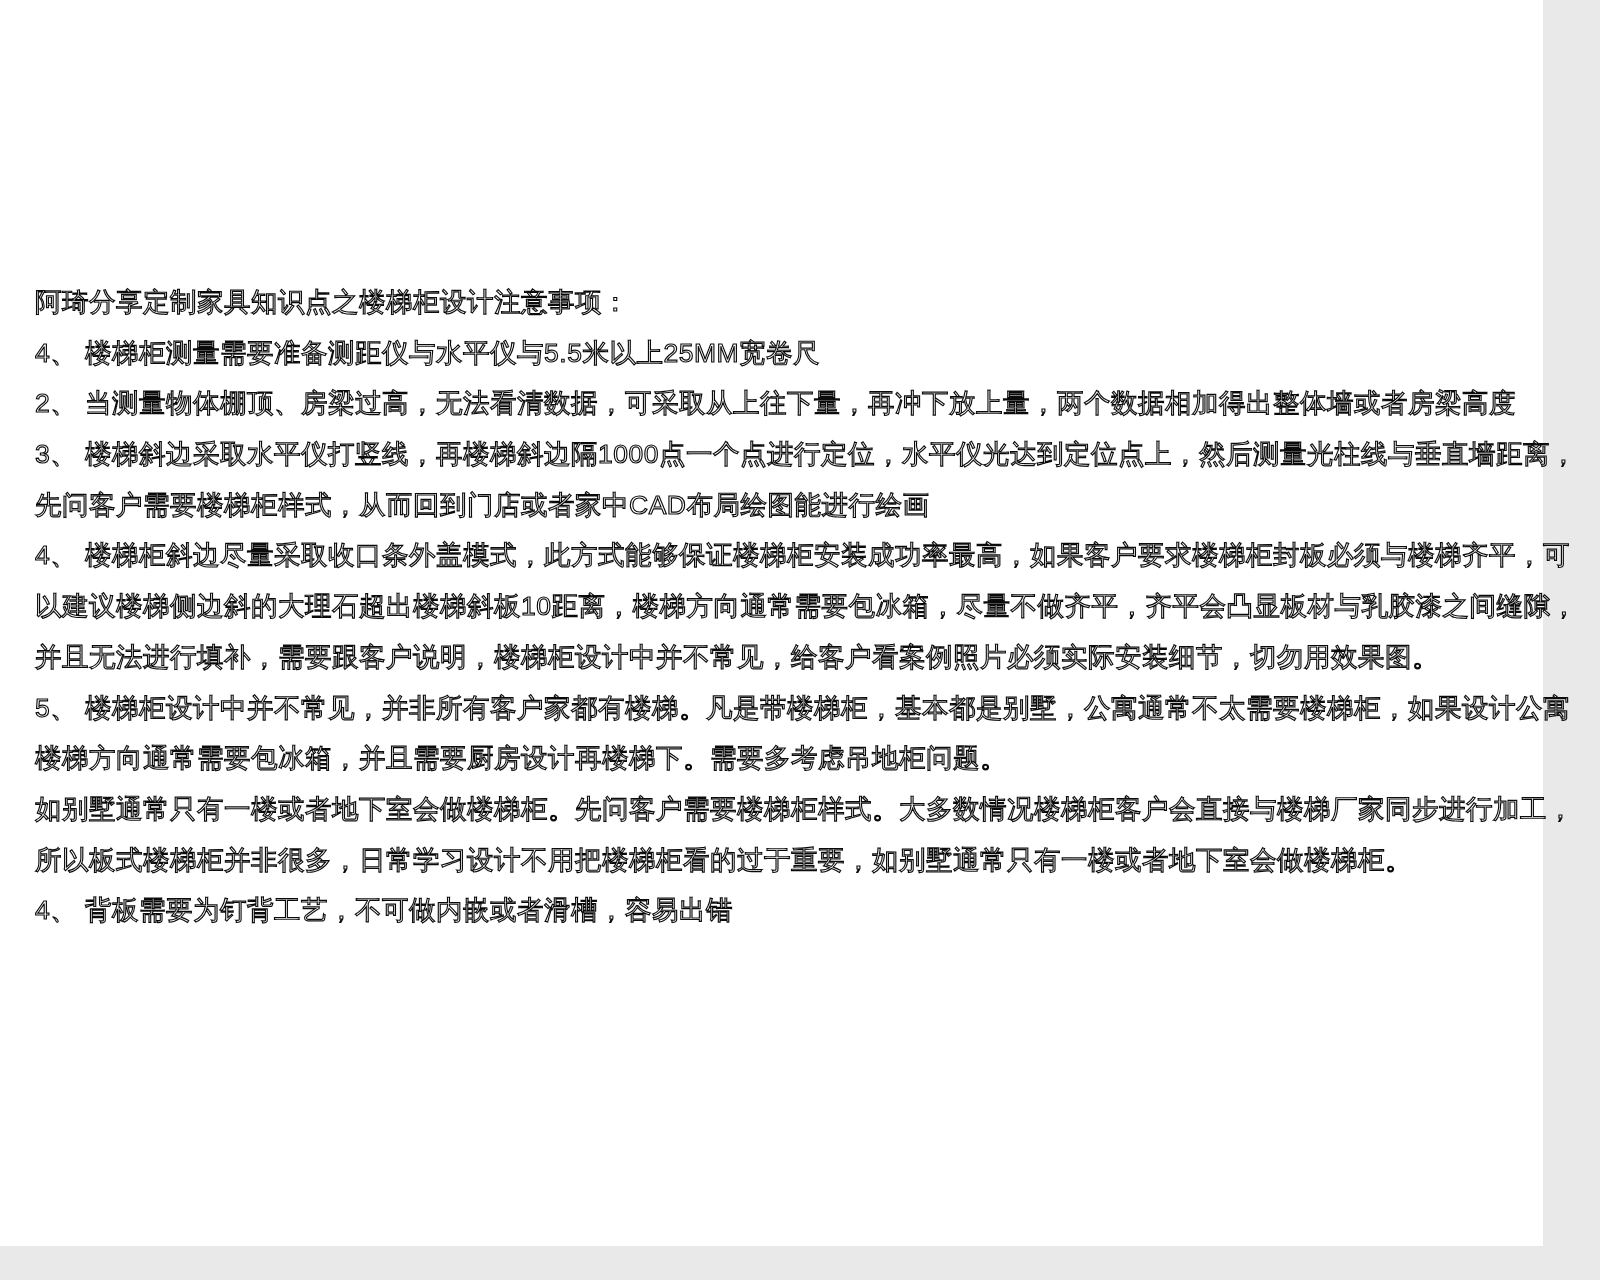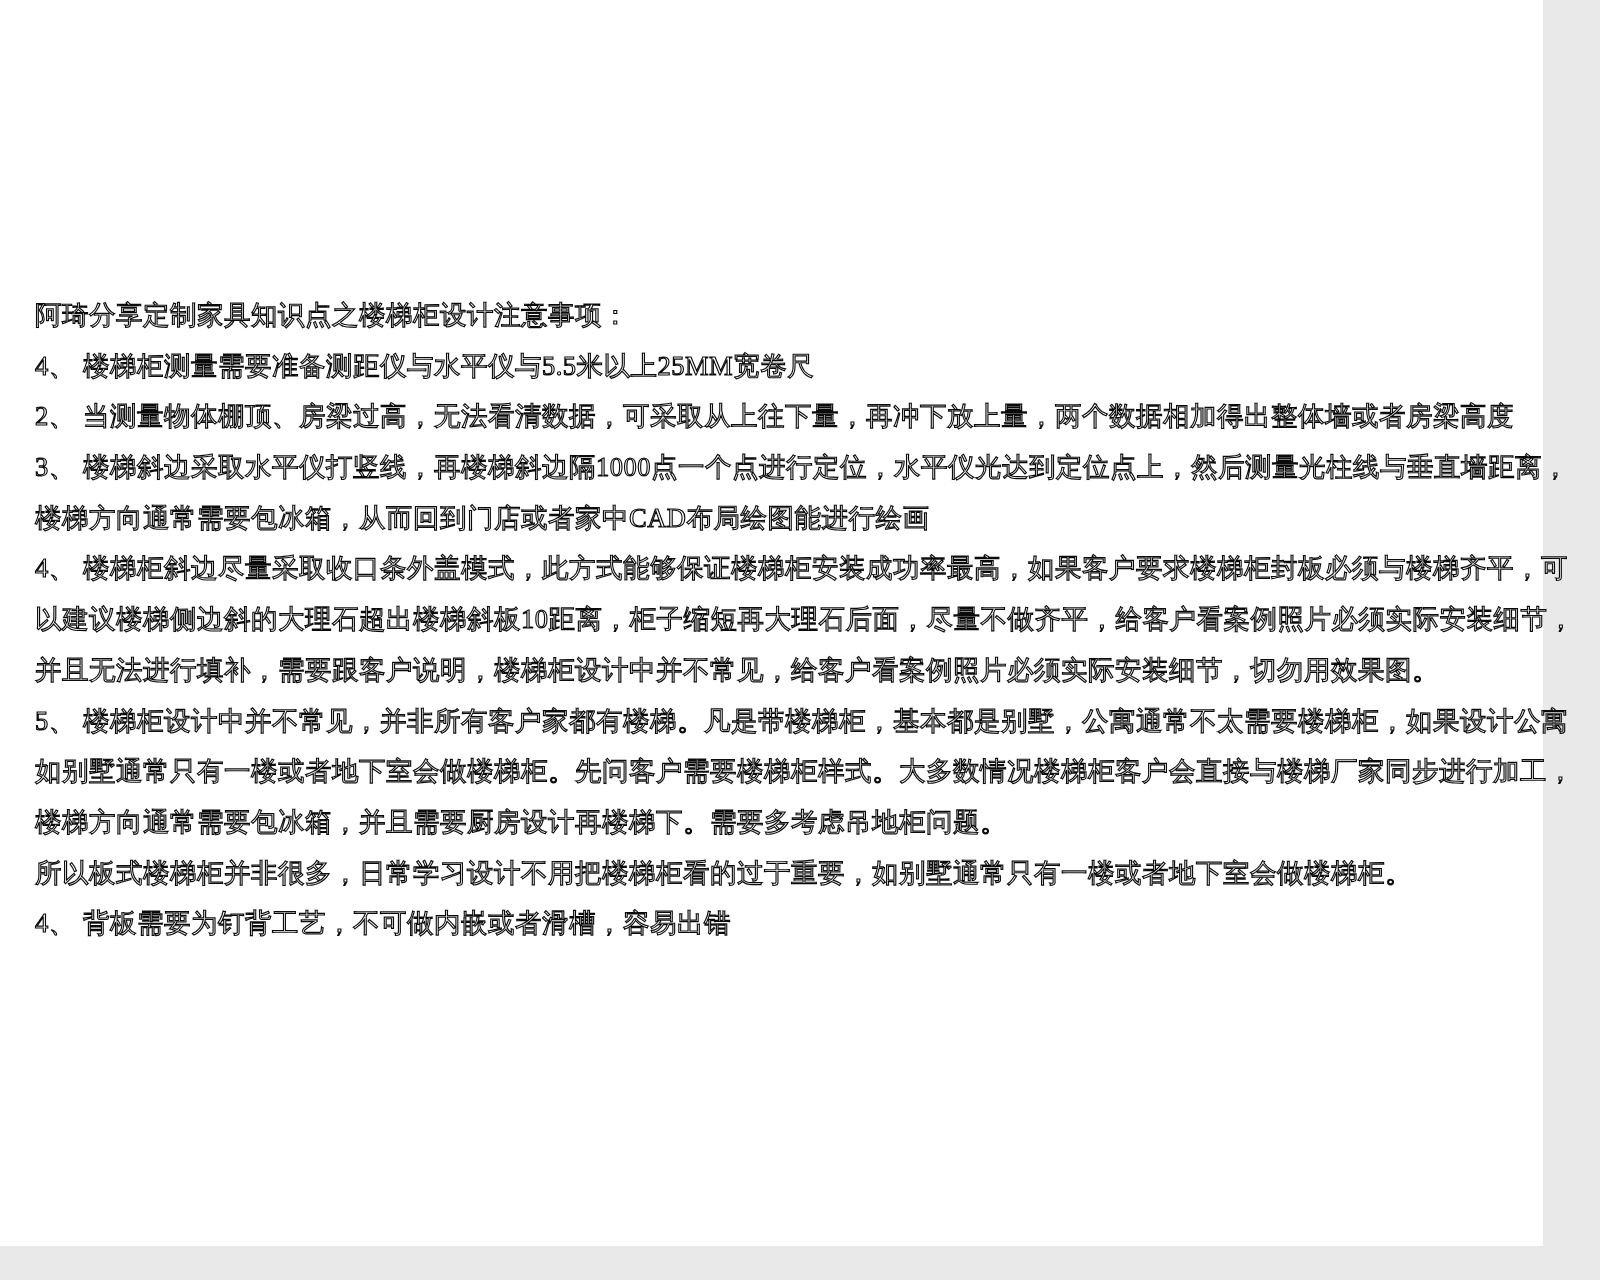--- a/index.html
+++ b/index.html
@@ -15,23 +15,22 @@
     position: absolute;
     left: 0;
     top: 0;
     width: 1543px;
     height: 1246px;
     background: #ffffff;
   }
   .doc {
     position: absolute;
     left: 35px;
-    top: 290px;
+    top: 277px;
     width: 1500px;
-    font-family: Liberation Serif, serif;
   }
   .doc-line {
     display: block;
     white-space: nowrap;
     font-size: 26.5px;
     line-height: 50.7px;
     height: 50.7px;
     letter-spacing: 0.5px;
     
     color: #ffffff;
@@ -45,23 +44,23 @@
 </style>
 </head>
 <body>
 
 <div class="page">
   <div class="doc">
     <div class="doc-line">阿琦分享定制家具知识点之楼梯柜设计注意事项：</div>
     <div class="doc-line">4、 楼梯柜测量需要准备测距仪与水平仪与5.5米以上25MM宽卷尺</div>
     <div class="doc-line">2、 当测量物体棚顶、房梁过高，无法看清数据，可采取从上往下量，再冲下放上量，两个数据相加得出整体墙或者房梁高度</div>
     <div class="doc-line">3、 楼梯斜边采取水平仪打竖线，再楼梯斜边隔1000点一个点进行定位，水平仪光达到定位点上，然后测量光柱线与垂直墙距离，</div>
-    <div class="doc-line">楼梯方向通常需要包冰箱，从而回到门店或者家中CAD布局绘图能进行绘画</div>
+    <div class="doc-line">先问客户需要楼梯柜样式，从而回到门店或者家中CAD布局绘图能进行绘画</div>
     <div class="doc-line">4、 楼梯柜斜边尽量采取收口条外盖模式，此方式能够保证楼梯柜安装成功率最高，如果客户要求楼梯柜封板必须与楼梯齐平，可</div>
-    <div class="doc-line">以建议楼梯侧边斜的大理石超出楼梯斜板10距离，柜子缩短再大理石后面，尽量不做齐平，给客户看案例照片必须实际安装细节，</div>
+    <div class="doc-line">以建议楼梯侧边斜的大理石超出楼梯斜板10距离，楼梯方向通常需要包冰箱，尽量不做齐平，齐平会凸显板材与乳胶漆之间缝隙，</div>
     <div class="doc-line">并且无法进行填补，需要跟客户说明，楼梯柜设计中并不常见，给客户看案例照片必须实际安装细节，切勿用效果图。</div>
     <div class="doc-line">5、 楼梯柜设计中并不常见，并非所有客户家都有楼梯。凡是带楼梯柜，基本都是别墅，公寓通常不太需要楼梯柜，如果设计公寓</div>
+    <div class="doc-line">楼梯方向通常需要包冰箱，并且需要厨房设计再楼梯下。需要多考虑吊地柜问题。</div>
     <div class="doc-line">如别墅通常只有一楼或者地下室会做楼梯柜。先问客户需要楼梯柜样式。大多数情况楼梯柜客户会直接与楼梯厂家同步进行加工，</div>
-    <div class="doc-line">楼梯方向通常需要包冰箱，并且需要厨房设计再楼梯下。需要多考虑吊地柜问题。</div>
     <div class="doc-line">所以板式楼梯柜并非很多，日常学习设计不用把楼梯柜看的过于重要，如别墅通常只有一楼或者地下室会做楼梯柜。</div>
     <div class="doc-line">4、 背板需要为钉背工艺，不可做内嵌或者滑槽，容易出错</div>
   </div>
 </div>
 
 </body></html>

